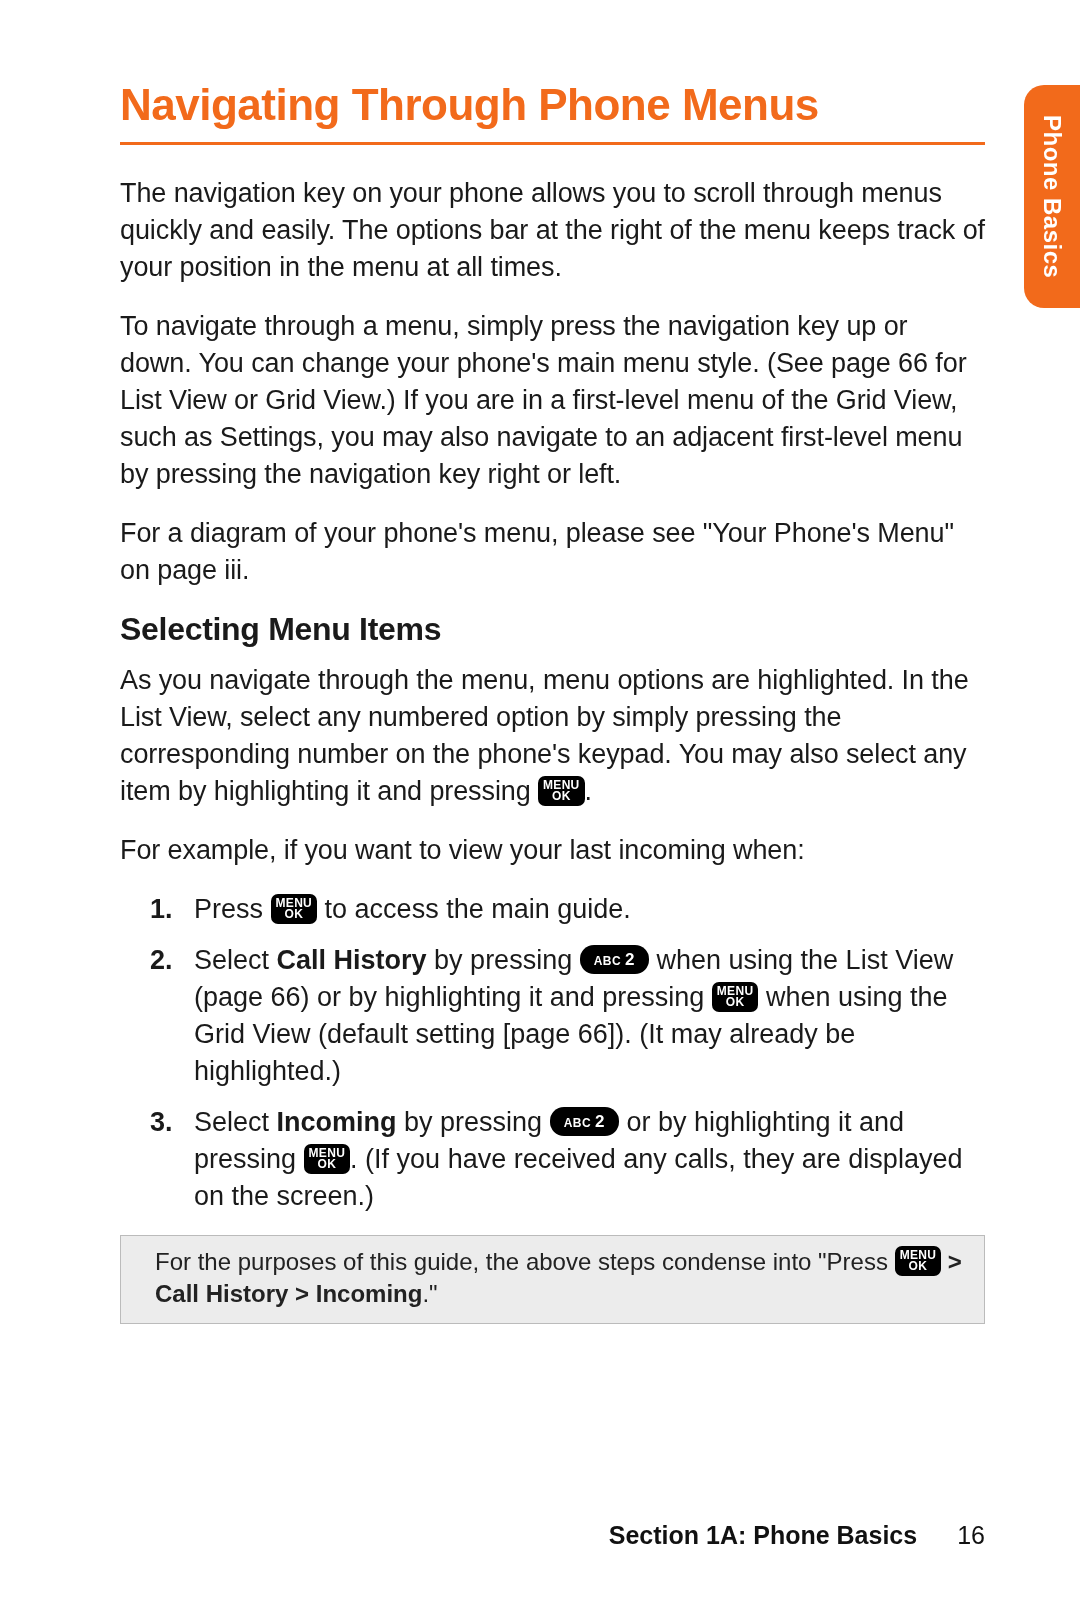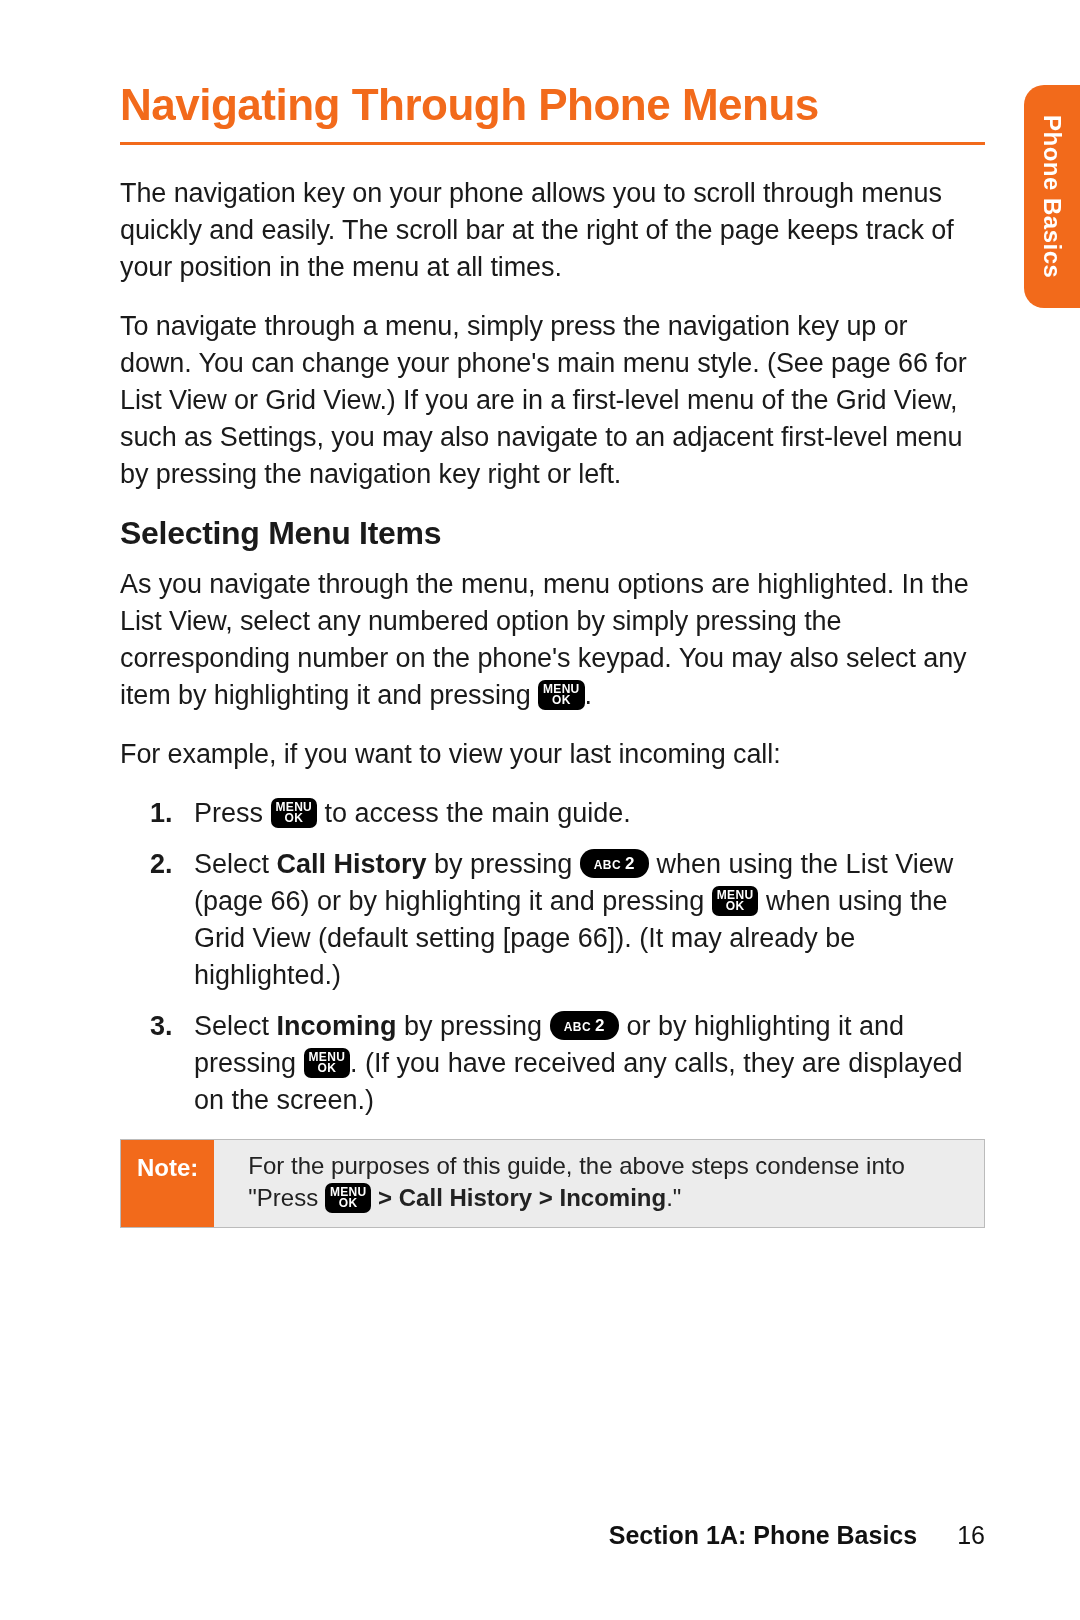--- a/index.html
+++ b/index.html
@@ -145,48 +145,48 @@
 </head>
 <body>
 
 <div class="side-tab">Phone Basics</div>
 
 <div class="page">
 
   <h1 class="title">Navigating Through Phone Menus</h1>
   <hr class="rule">
 
-  <p>The navigation key on your phone allows you to scroll through menus quickly and easily. The scroll bar at the right of the page keeps track of your position in the menu at all times.</p>
+  <p>The navigation key on your phone allows you to scroll through menus quickly and easily. The options bar at the right of the menu keeps track of your position in the menu at all times.</p>
   <p>To navigate through a menu, simply press the navigation key up or down. You can change your phone's main menu style. (See page 66 for List View or Grid View.) If you are in a first-level menu of the Grid View, such as Settings, you may also navigate to an adjacent first-level menu by pressing the navigation key right or left.</p>
+  <p>For a diagram of your phone's menu, please see "Your Phone's Menu" on page iii.</p>
 
   <h2 class="subhead">Selecting Menu Items</h2>
 
   <p>
     <span>As you navigate through the menu, menu options are highlighted. In the List View, select any numbered option by simply pressing the corresponding number on the phone's keypad. You may also select any item by highlighting it and pressing </span><span class="key-menuok"></span><span>.</span>
   </p>
 
-  <p>For example, if you want to view your last incoming call:</p>
+  <p>For example, if you want to view your last incoming when:</p>
 
   <ol>
     <li>
       <span class="num">1.</span>
       <span>Press </span><span class="key-menuok"></span><span> to access the main guide.</span>
     </li>
     <li>
       <span class="num">2.</span>
       <span>Select </span><span class="bold">Call History</span><span> by pressing </span><span class="key-abc2"></span><span> when using the List View (page 66) or by highlighting it and pressing </span><span class="key-menuok"></span><span> when using the Grid View (default setting [page 66]). (It may already be highlighted.)</span>
     </li>
     <li>
       <span class="num">3.</span>
       <span>Select </span><span class="bold">Incoming</span><span> by pressing </span><span class="key-abc2"></span><span> or by highlighting it and pressing </span><span class="key-menuok"></span><span>. (If you have received any calls, they are displayed on the screen.)</span>
     </li>
   </ol>
 
   <div class="note-box">
-    <div class="note-label">Note:</div>
     <div class="note-body">
       <span>For the purposes of this guide, the above steps condense into "Press </span><span class="key-menuok"></span><span class="bold"> &gt; </span><span class="bold">Call History</span><span class="bold"> &gt; </span><span class="bold">Incoming</span><span>."</span>
     </div>
   </div>
 
 </div>
 
 <div class="footer">
   <span class="sec">Section 1A: Phone Basics</span><span class="pg">16</span>
 </div>

